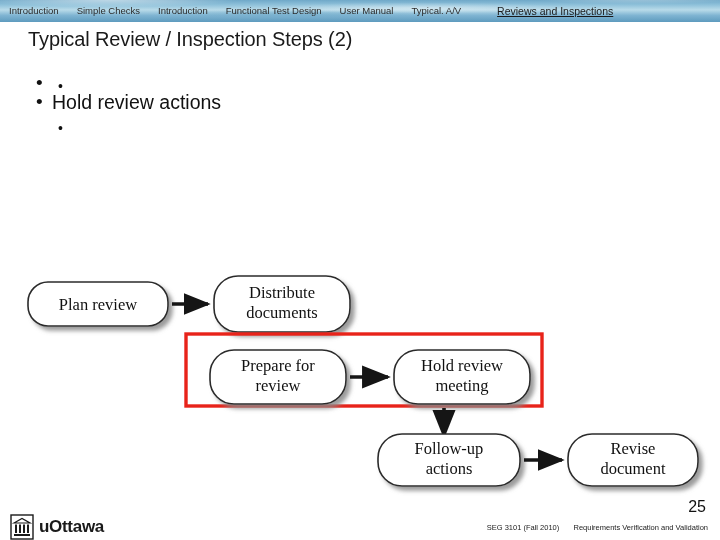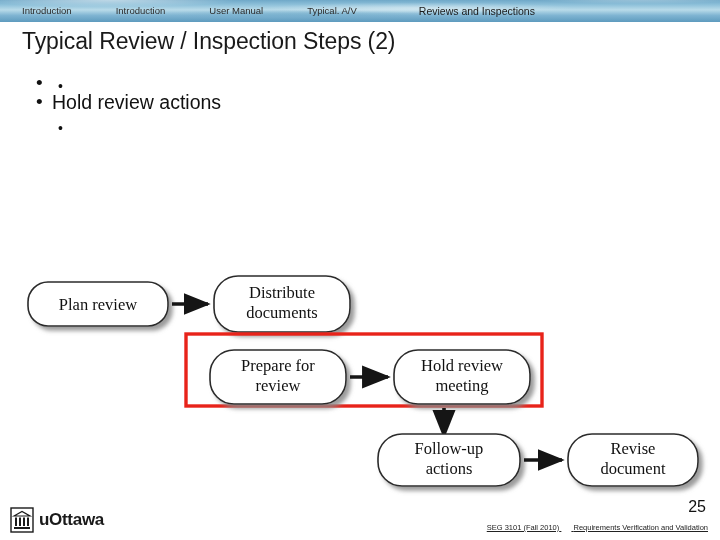--- a/index.html
+++ b/index.html
@@ -39,35 +39,36 @@
     position: absolute;
     left: 0; top: 0;
     width: 720px; height: 22px;
     display: flex;
     align-items: center;
     font-size: 9.5px;
     color: #2c2c2c;
     white-space: nowrap;
   }
   .navitem {
-    padding: 0 22px;
+    padding: 0 9px;
     line-height: 22px;
   }
   .navitem.current {
     color: #1a1a1a;
+    text-decoration: underline;
     font-size: 10.5px;
     margin-left: 18px;
   }
 
   
   .slide-title {
     position: absolute;
-    left: 22px;
+    left: 28px;
     top: 28px;
-    font-size: 23px;
+    font-size: 20px;
     color: #1a1a1a;
     letter-spacing: -0.1px;
   }
 
   
   .bullets {
     position: absolute;
     left: 0;
     top: 72px;
     width: 712px;
@@ -115,21 +116,21 @@
     top: 258px;
     width: 700px;
     height: 240px;
   }
   .diagram svg { display: block; }
 
   
   .footer-logo {
     position: absolute;
     left: 10px;
-    bottom: 7px;
+    bottom: 0;
     display: flex;
     align-items: center;
     gap: 5px;
   }
   .logo-mark {
     width: 24px;
     height: 26px;
   }
   .logo-text {
     font-size: 17px;
@@ -137,38 +138,39 @@
     color: #1a1a1a;
     letter-spacing: -0.3px;
   }
   .footer-note {
     position: absolute;
     right: 12px;
     bottom: 8px;
     font-size: 7.5px;
     color: #222;
     white-space: nowrap;
-    text-decoration: underline;
   }
   .footer-note .sep { display: inline-block; width: 10px; }
   .slide-number {
     position: absolute;
     right: 14px;
     bottom: 24px;
     font-size: 16px;
     color: #111;
   }
 </style>
 </head>
 <body>
 
 <div class="topband">
   <div class="navitems">
     <span class="navitem">Introduction</span>
+    <span class="navitem">Simple Checks</span>
     <span class="navitem">Introduction</span>
+    <span class="navitem">Functional Test Design</span>
     <span class="navitem">User Manual</span>
     <span class="navitem">Typical. A/V</span>
     <span class="navitem current">Reviews and Inspections</span>
   </div>
 </div>
 
 <div class="slide-title">Typical Review / Inspection Steps (2)</div>
 
 <div class="bullets">
 

